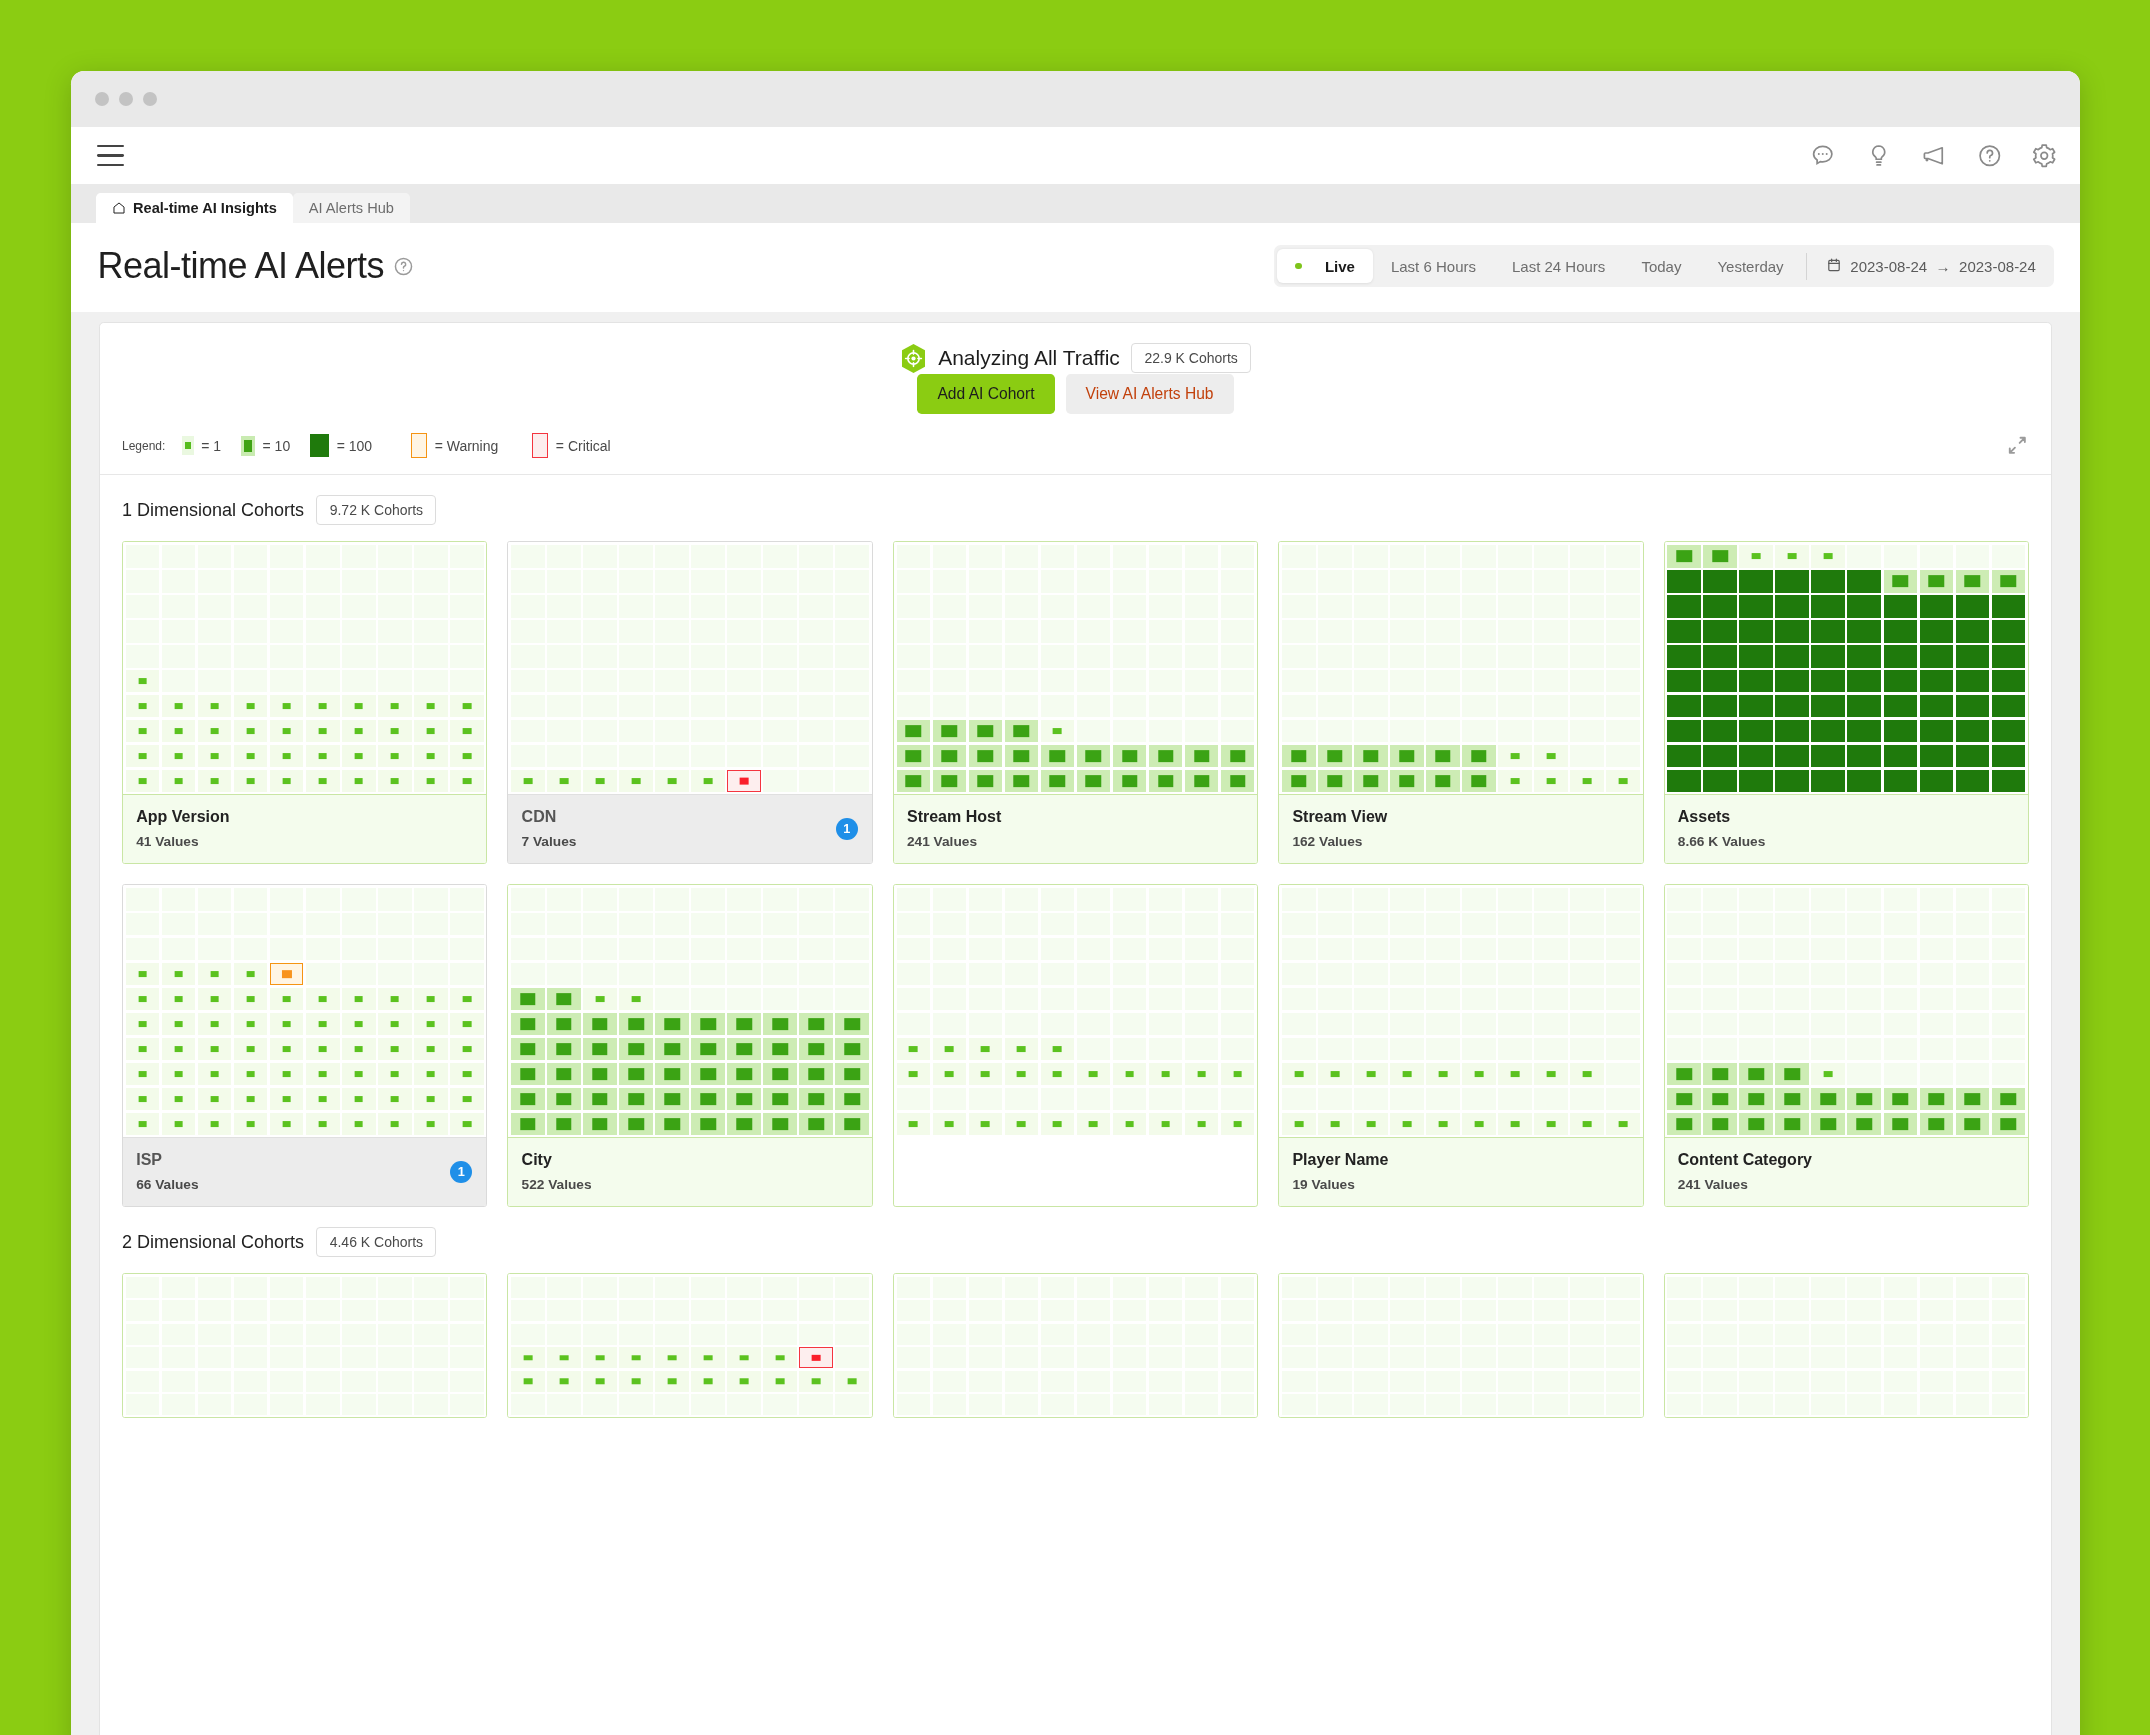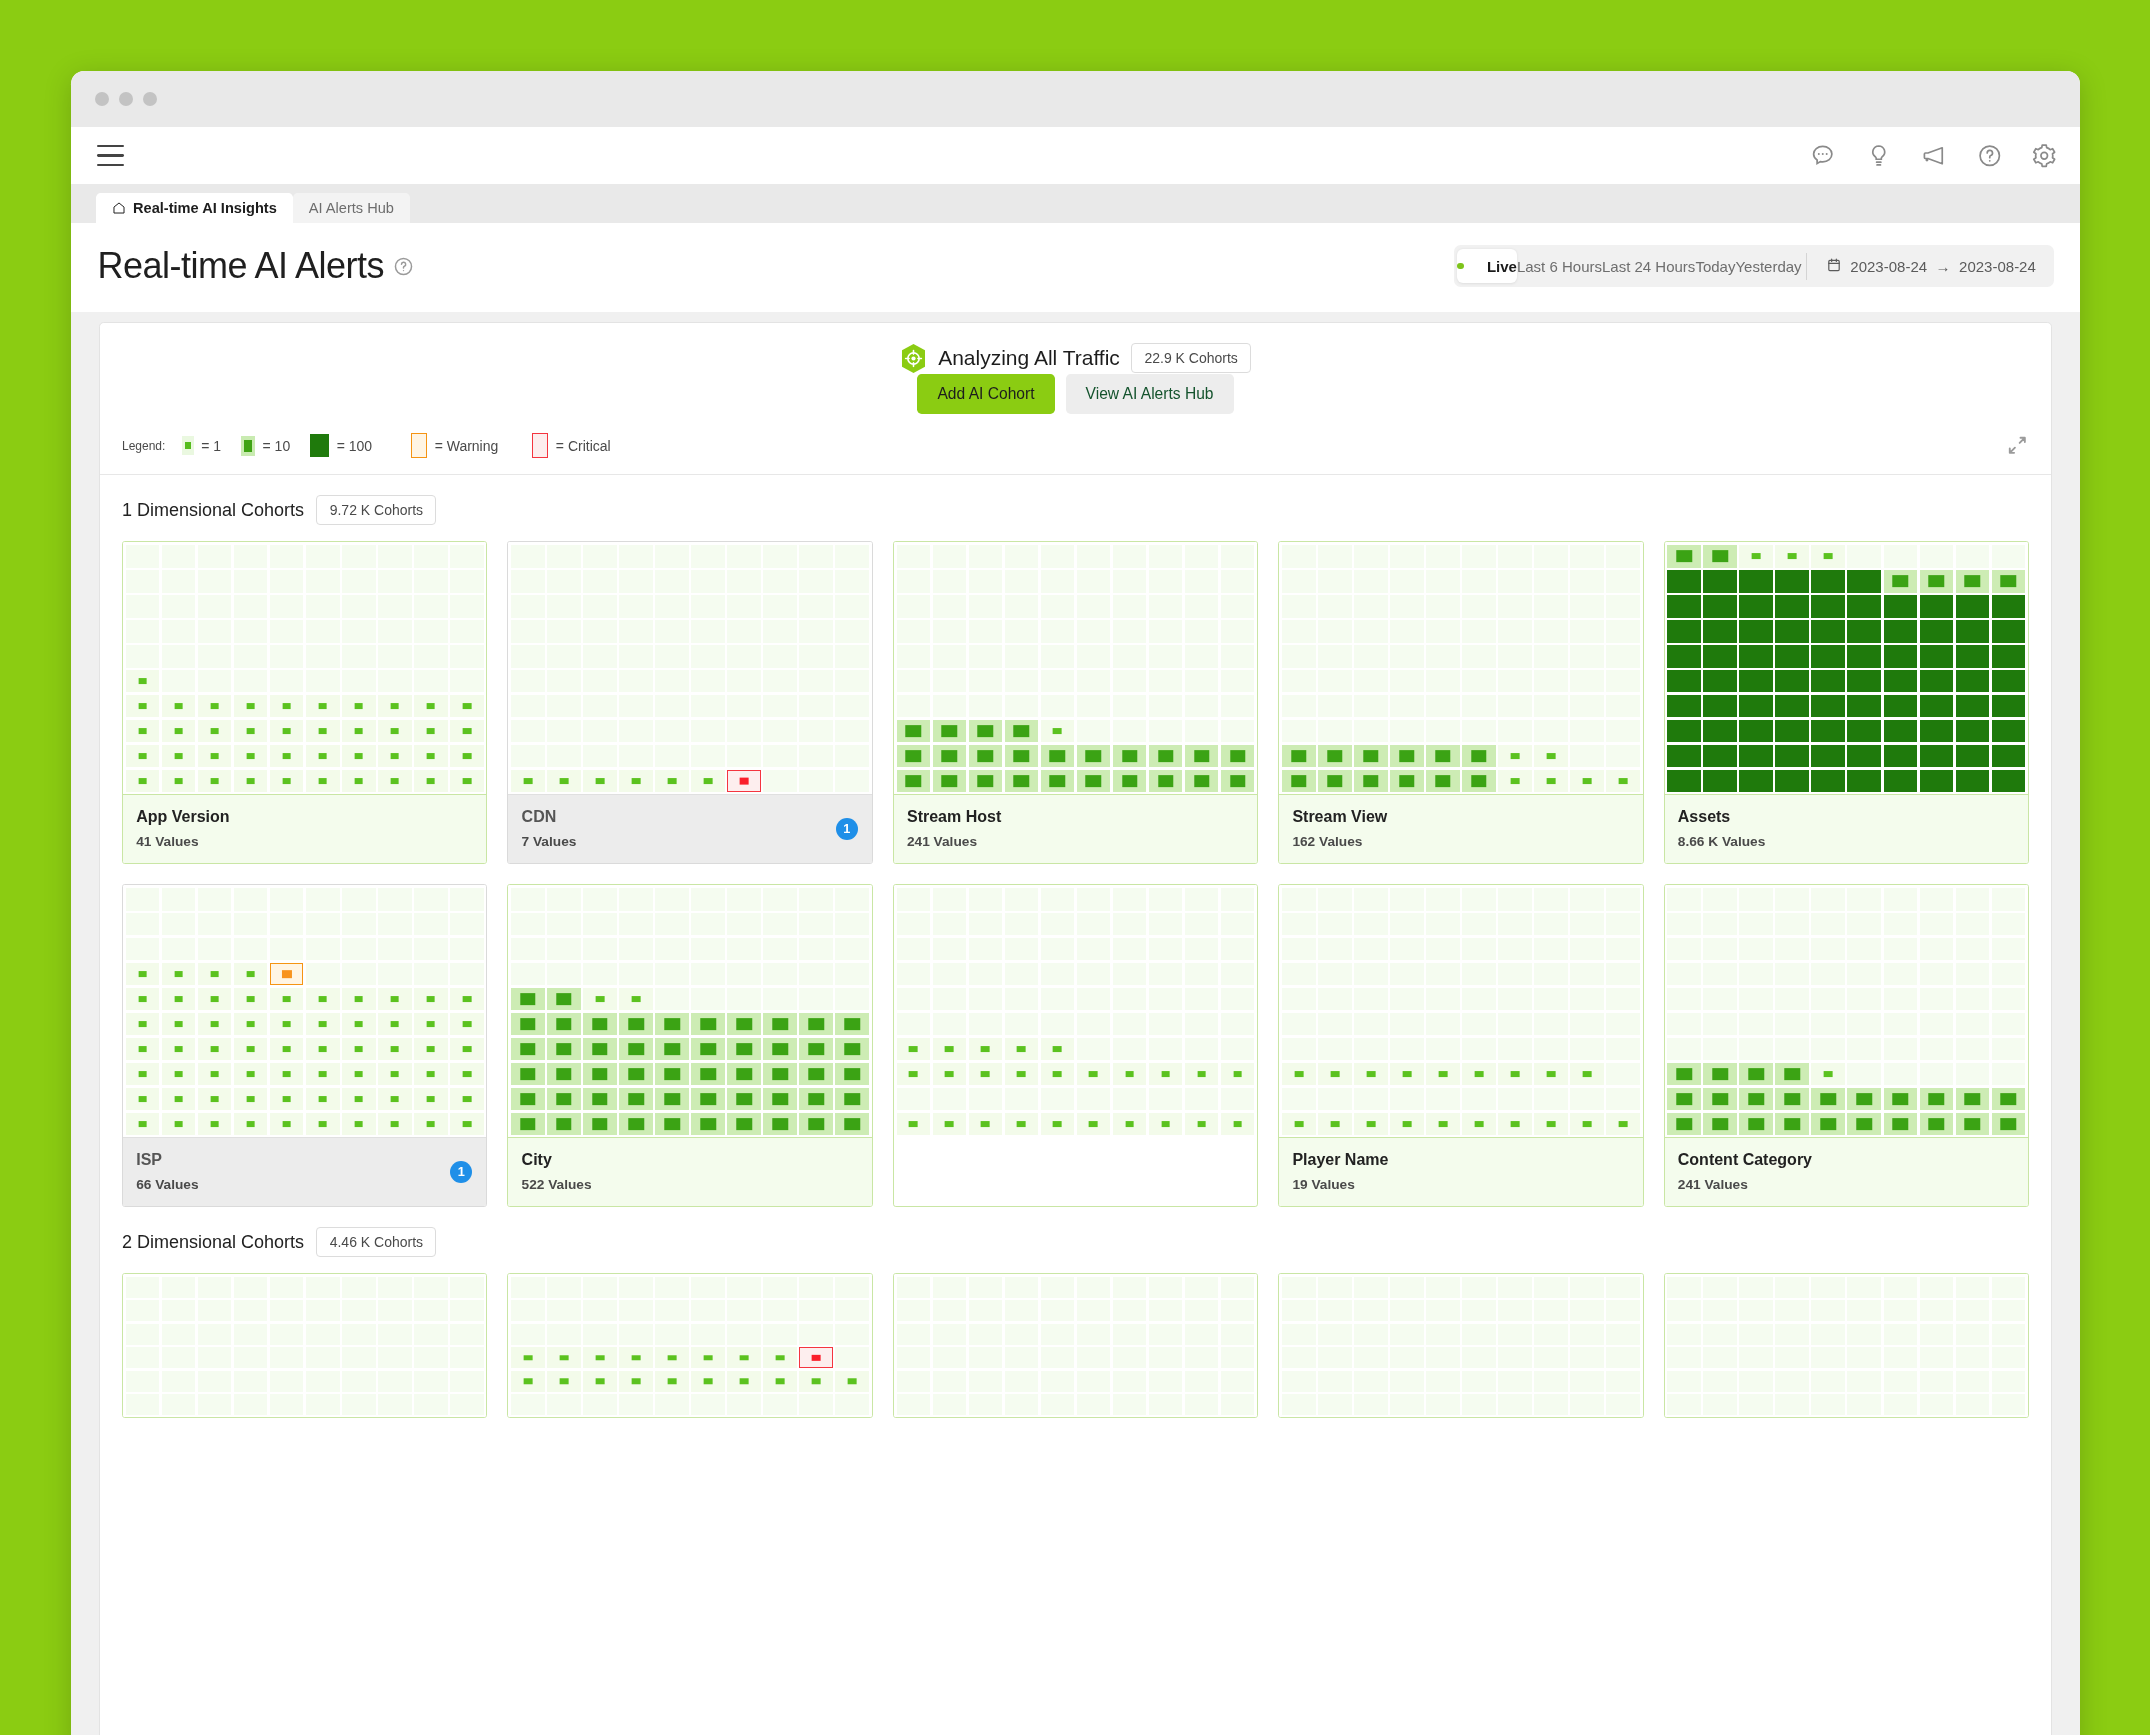--- a/index.html
+++ b/index.html
@@ -74,21 +74,21 @@
   #pagehead-spacer { flex: 1; }
 
   
   #timerange {
     display: flex; align-items: center;
     background: #f1f1f1; border-radius: 6.6px;
     height: 42px; padding: 3.8px;
   }
   .tr-item {
     display: flex; align-items: center; gap: 23px;
-    padding: 0 0; height: 34px;
+    padding: 0 18px; height: 34px;
     font-size: 15px; color: #6e6e6e; border-radius: 6px;
     cursor: pointer; white-space: nowrap;
   }
   .tr-item.active { background: #fff; color: #1b1b1b; font-weight: bold; box-shadow: 0 0.9px 2.8px rgba(0,0,0,.08); }
   .livedot { width: 6.6px; height: 6.6px; border-radius: 50%; background: #7ec41b; }
   .tr-sep { width: 0.9px; height: 27px; background: #d4d4d4; margin: 0 4.7px; }
   #daterange { display: flex; align-items: center; gap: 8.5px; padding: 0 14px; font-size: 15px; color: #5b5b5b; cursor: pointer; white-space: nowrap; }
   #daterange svg { width: 16px; height: 16px; }
 
   
@@ -116,21 +116,21 @@
   #analyze-title { font-size: 21px; color: #1d1d1d; }
   .chip {
     border: 0.9px solid #dcdcdc; border-radius: 4px;
     padding: 6.1px 12.3px; font-size: 14px; color: #4a4a4a;
     background: #fff; white-space: nowrap;
   }
   #analyze-spacer { flex: 1; }
   #analyze-actions { display: flex; align-items: center; gap: 11px; }
   .btn { border: none; border-radius: 4.7px; font-size: 15.6px; padding: 11.3px 20px; cursor: pointer; font-family: inherit; white-space: nowrap; }
   .btn-primary { background: #8bcc12; color: #1d1d1d; }
-  .btn-ghost { background: #ededed; color: #14532d; }
+  .btn-ghost { background: #ededed; color: #c2410c; }
 
   
   #legend-row {
     display: flex; align-items: center;
     padding: 0 22px 16px 22px;
     border-bottom: 0.9px solid #e7e7e7;
   }
   #legend-label { font-size: 12px; color: #4a4a4a; margin-right: 17px; }
   .lg { display: flex; align-items: center; gap: 7.5px; margin-right: 20px; }
   .lg-text { font-size: 14px; color: #4a4a4a; white-space: nowrap; }

